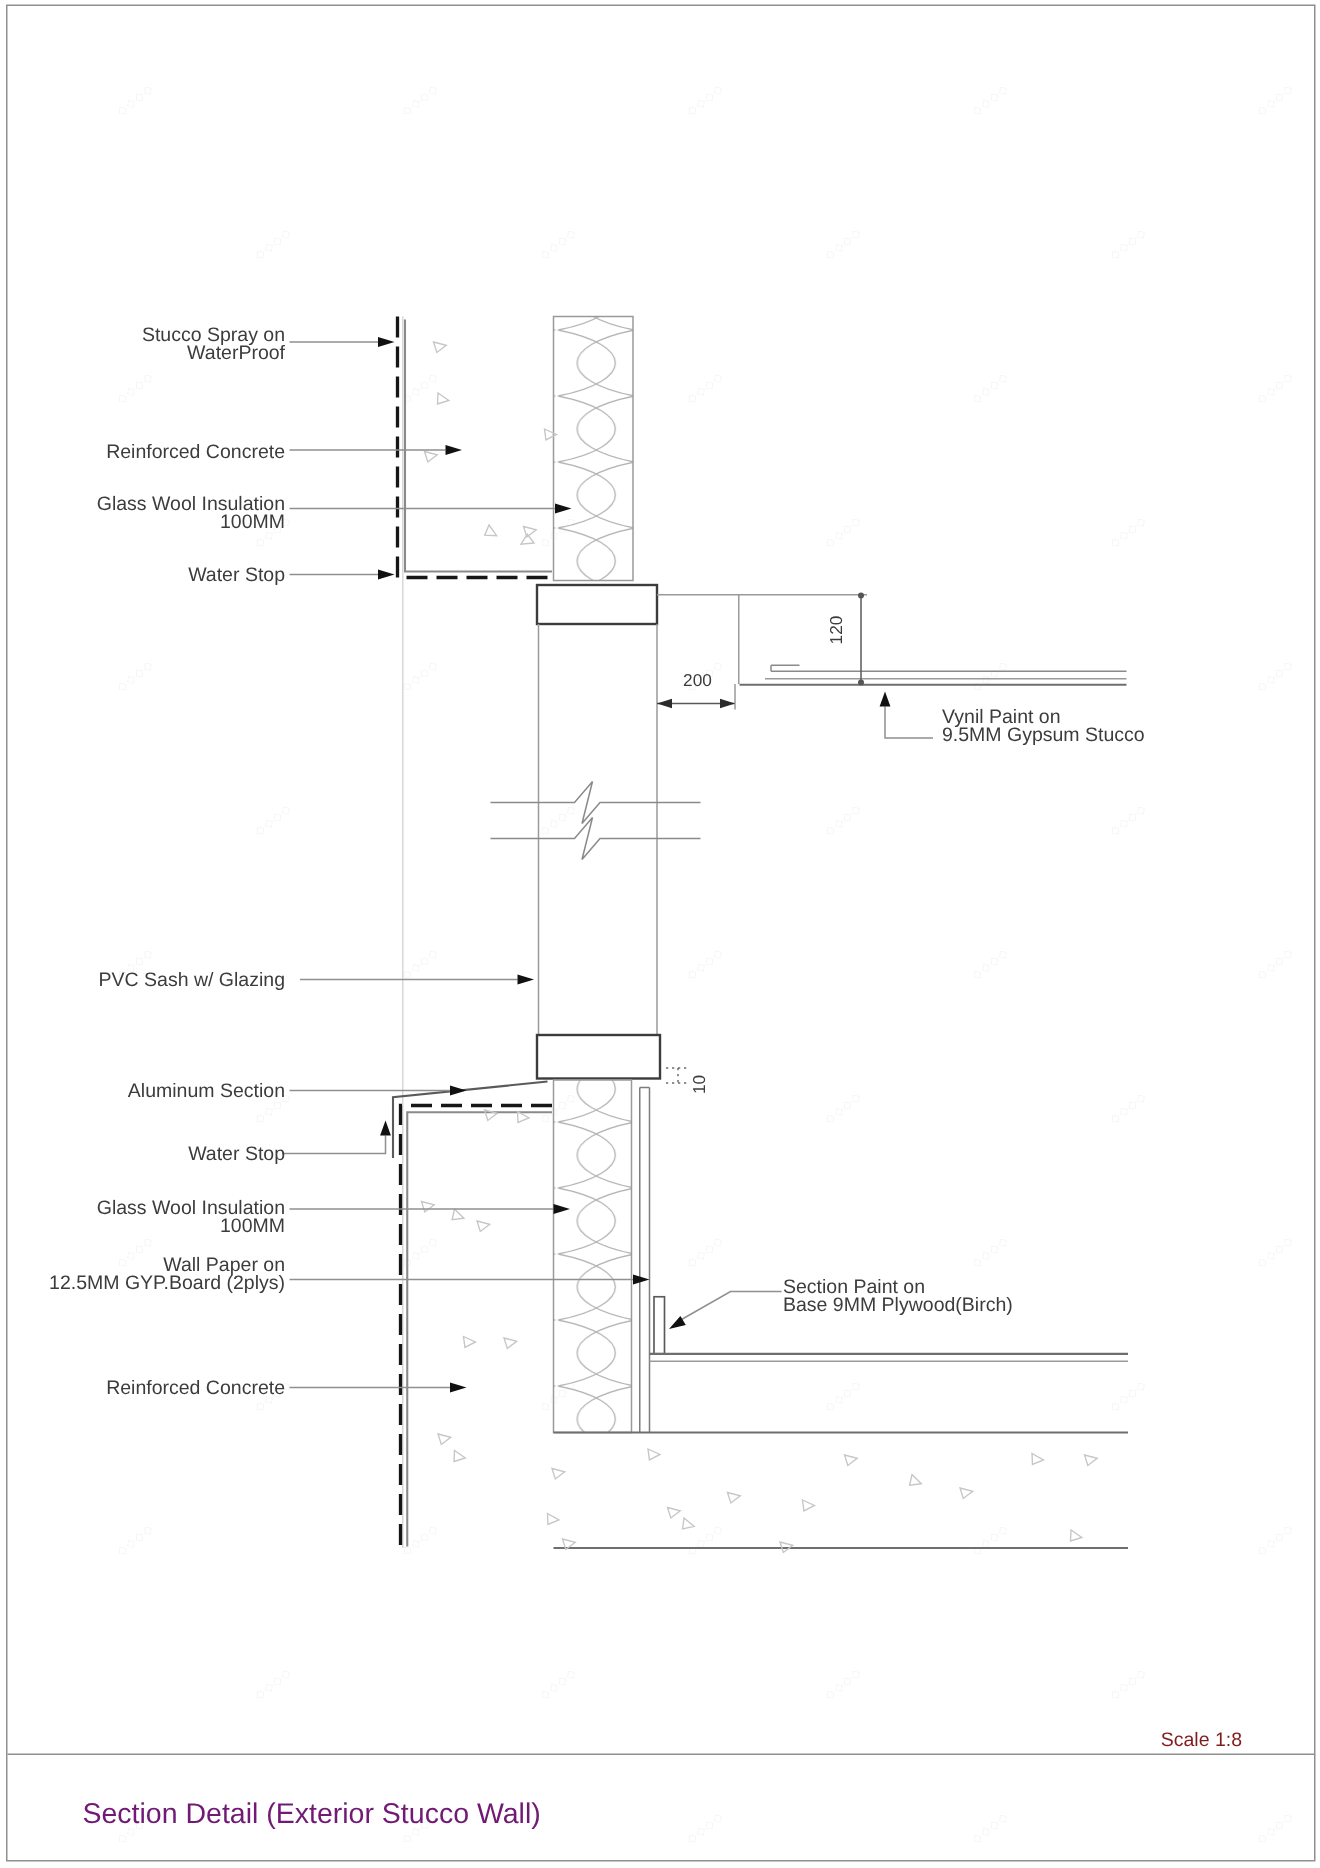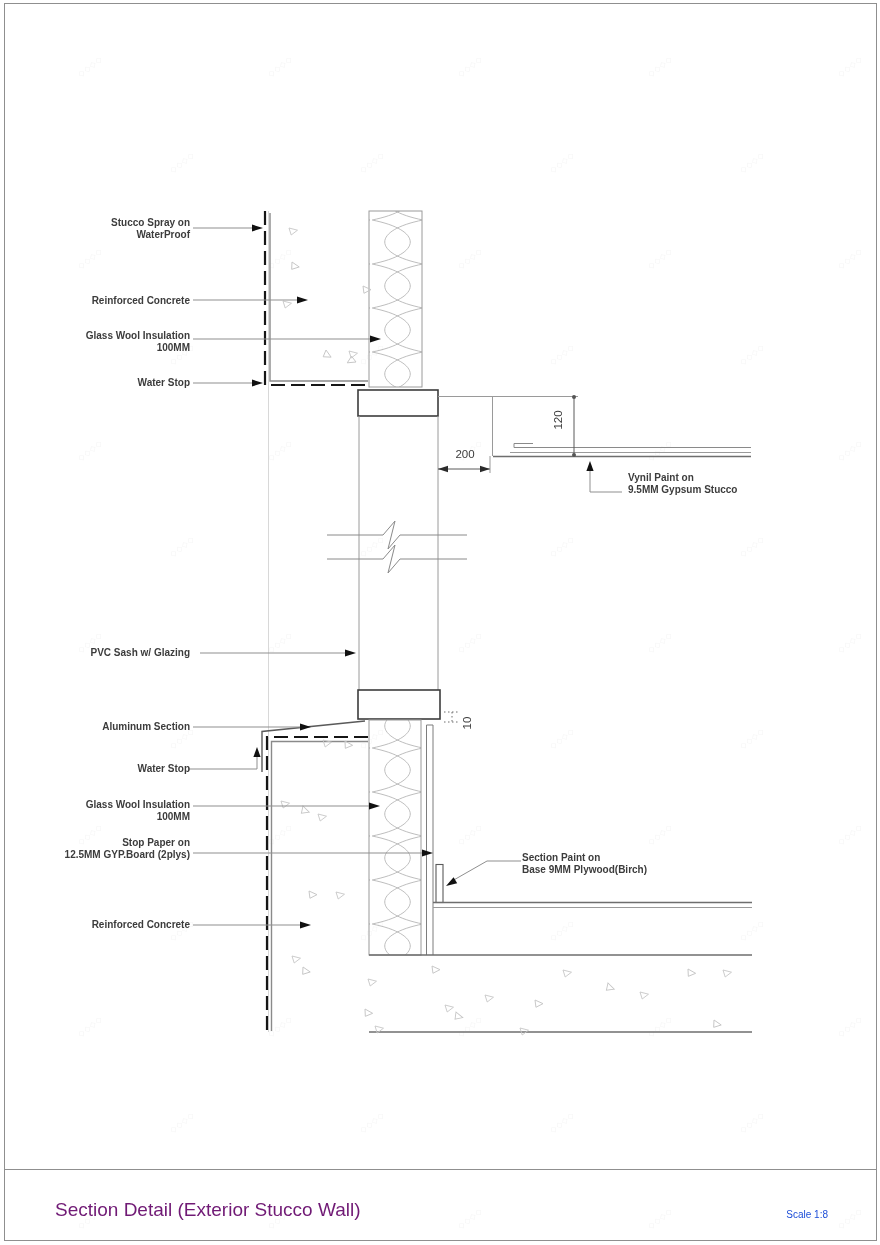--- a/index.html
+++ b/index.html
@@ -3,28 +3,28 @@
 <meta charset="utf-8">
 <style>
   html,body{margin:0;padding:0;background:#fff;}
   .page{position:relative;width:880px;height:1245px;background:#ffffff;
         font-family:"Liberation Sans",sans-serif;overflow:hidden;}
   .frame{position:absolute;left:4px;top:3px;right:3px;bottom:4px;
          border:1.5px solid #8f8f8f;pointer-events:none;}
   .wm{position:absolute;font-size:8px;letter-spacing:1px;color:#9a9a9a;
       opacity:.13;transform:rotate(-38deg);white-space:nowrap;}
   svg.draw{position:absolute;left:0;top:0;}
-  .lbl{position:absolute;color:#3c3c3c;font-size:10px;line-height:12px;white-space:nowrap;font-weight:bold;}
+  .lbl{position:absolute;color:#3c3c3c;font-size:13px;line-height:12px;white-space:nowrap;}
   .lbl.ra{text-align:right;right:690px;}
   .dim{position:absolute;color:#3c3c3c;font-size:11.5px;white-space:nowrap;}
   .dim.v{transform:rotate(-90deg);transform-origin:center center;}
   .titlebar-line{position:absolute;left:5px;right:4px;top:1169px;
                  border-top:1.5px solid #8f8f8f;}
   .sheet-title{position:absolute;left:55px;top:1199px;font-size:19px;color:#701a75;}
-  .sheet-scale{position:absolute;right:52px;top:1209px;font-size:10px;color:#1d4ed8;}
+  .sheet-scale{position:absolute;right:52px;top:1152px;font-size:13px;color:#7f1d1d;}
 </style>
 </head>
 <body>
 
 <div class="page">
 
   <div id="wm-layer">
       <div class="wm" style="left: 76px; top: 62px;">◇◇◇◇</div>
       <div class="wm" style="left: 266px; top: 62px;">◇◇◇◇</div>
       <div class="wm" style="left: 456px; top: 62px;">◇◇◇◇</div>
@@ -250,21 +250,21 @@
     <div>Aluminum Section</div>
   </div>
   <div class="lbl ra" style="top:763px">
     <div>Water Stop</div>
   </div>
   <div class="lbl ra" style="top:799px">
     <div>Glass Wool Insulation</div>
     <div>100MM</div>
   </div>
   <div class="lbl ra" style="top:837px">
-    <div>Stop Paper on</div>
+    <div>Wall Paper on</div>
     <div>12.5MM GYP.Board (2plys)</div>
   </div>
   <div class="lbl ra" style="top:919px">
     <div>Reinforced Concrete</div>
   </div>
   <div class="lbl" style="left:628px;top:472px">
     <div>Vynil Paint on</div>
     <div>9.5MM Gypsum Stucco</div>
   </div>
   <div class="lbl" style="left:522px;top:852px">

